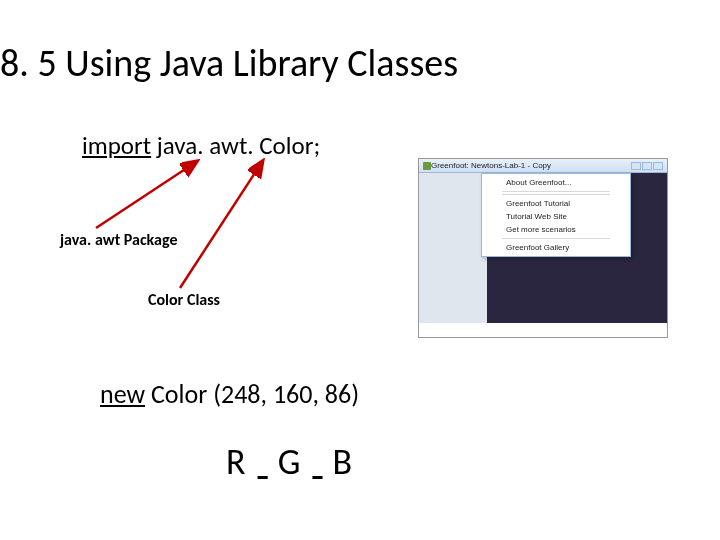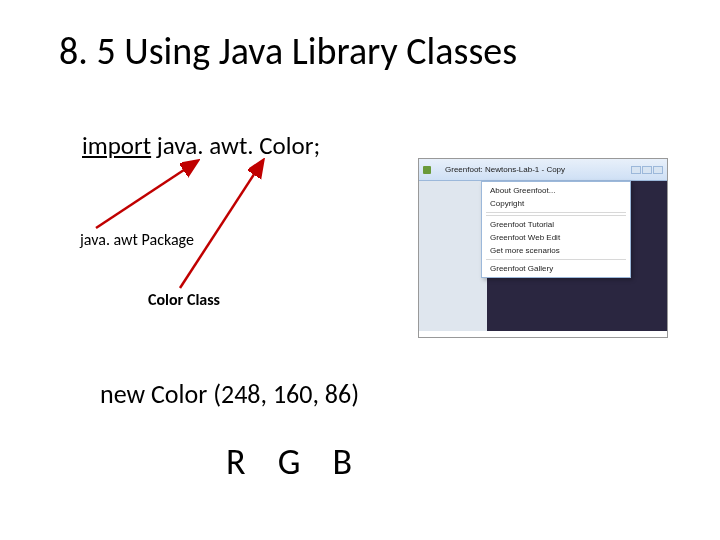--- a/index.html
+++ b/index.html
@@ -6,69 +6,69 @@
   body {
     width: 720px;
     height: 540px;
     background: #fff;
     font-family: Calibri, Arial, sans-serif;
     position: relative;
     overflow: hidden;
   }
   .slide-title {
     position: absolute;
-    top: 28px;
+    top: 40px;
     left: 0;
     width: 576px;
-    text-align: center;
     font-size: 38px;
     color: #000;
     font-weight: 400;
   }
   .import-line {
     position: absolute;
     top: 130px;
     left: 82px;
     font-size: 25px;
     color: #000;
   }
   .import-kw {
     text-decoration: underline;
   }
   .package-label {
     position: absolute;
     top: 230px;
-    left: 80px;
+    left: 60px;
     font-size: 16px;
-    font-weight: normal;
+    font-weight: bold;
     color: #000;
   }
   .class-label {
     position: absolute;
     top: 290px;
     left: 148px;
     font-size: 16px;
     font-weight: bold;
     color: #000;
   }
   .new-color-line {
     position: absolute;
     top: 378px;
     left: 100px;
     font-size: 26px;
     color: #000;
   }
-  .new-kw { }
+  .new-kw { text-decoration: underline; }
   .rgb-line {
     position: absolute;
     top: 440px;
     left: 216px;
     font-size: 36px;
     color: #000;
     letter-spacing: 2px;
+    text-decoration: underline;
   }
   .rgb-line span { display: inline-block; margin: 0 10px; }
   
   .arrow {
     position: absolute;
     stroke: #c00000;
     fill: #c00000;
   }
   
   .inset {
@@ -78,27 +78,27 @@
     width: 250px;
     height: 180px;
     background: #fff;
     border: 1px solid #999;
     font-family: Tahoma, sans-serif;
     font-size: 8px;
     color: #333;
     overflow: hidden;
   }
   .inset-titlebar {
-    height: 22px;
+    height: 14px;
     background: linear-gradient(#e8f0fa,#cfe0f5);
     border-bottom: 1px solid #9cb8da;
     display: flex;
     align-items: center;
     padding: 0 4px;
-    gap: 14px;
+    gap: 0;
   }
   .inset-titlebar .title-icon {
     width: 8px; height: 8px; background: #6a9a3a; border-radius: 1px;
   }
   .inset-titlebar .title-text { font-size: 8px; color: #1a1a1a; }
   .inset-titlebar .winbtns { margin-left: auto; display: flex; gap: 1px;}
   .inset-titlebar .winbtns div { width: 10px; height: 8px; background: #d7e4f2; border:1px solid #9cb8da; }
   .inset-menubar {
     height: 14px;
     background: linear-gradient(#f4f4f4,#e6e6e6);
@@ -126,21 +126,21 @@
     background: #2a2640;
   }
   .inset-dropdown {
     position: absolute;
     top: 0px;
     left: 62px;
     width: 150px;
     background: #fff;
     border: 1px solid #9cb8da;
     box-shadow: 2px 2px 4px rgba(0,0,0,0.25);
-    padding: 2px 0;
+    padding: 2px 16px;
   }
   .inset-dropdown .dd {
     padding: 2px 8px;
     font-size: 8px;
     color: #222;
     white-space: nowrap;
   }
   .inset-dropdown .sep {
     height: 1px; background: #d8d8d8; margin: 2px 4px;
   }
@@ -192,23 +192,22 @@
     <div class="winbtns">
       <div></div>
       <div></div>
       <div></div>
     </div>
   </div>
   <div class="inset-body">
     <div class="inset-dark"></div>
     <div class="inset-dropdown">
       <div class="dd">About Greenfoot...</div>
-      <div class="dd">Copyright</div>
       <div class="sep"></div>
       <div class="sep"></div>
       <div class="dd">Greenfoot Tutorial</div>
-      <div class="dd">Greenfoot Web Edit</div>
+      <div class="dd">Tutorial Web Site</div>
       <div class="dd">Get more scenarios</div>
       <div class="sep"></div>
       <div class="dd">Greenfoot Gallery</div>
     </div>
   </div>
 </div>
 
 </body></html>

